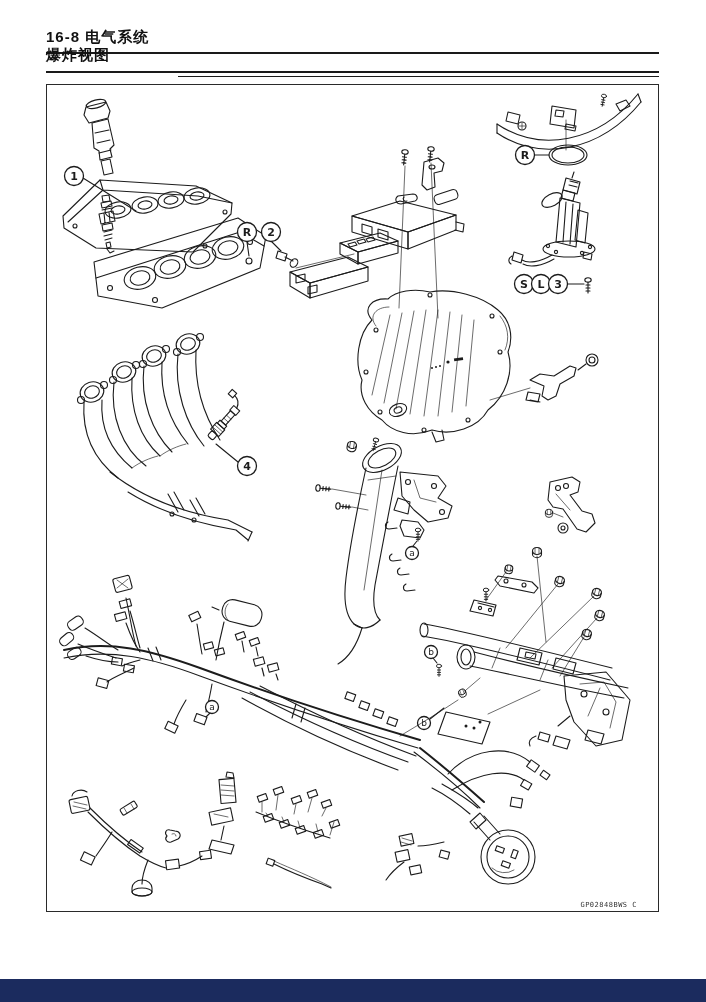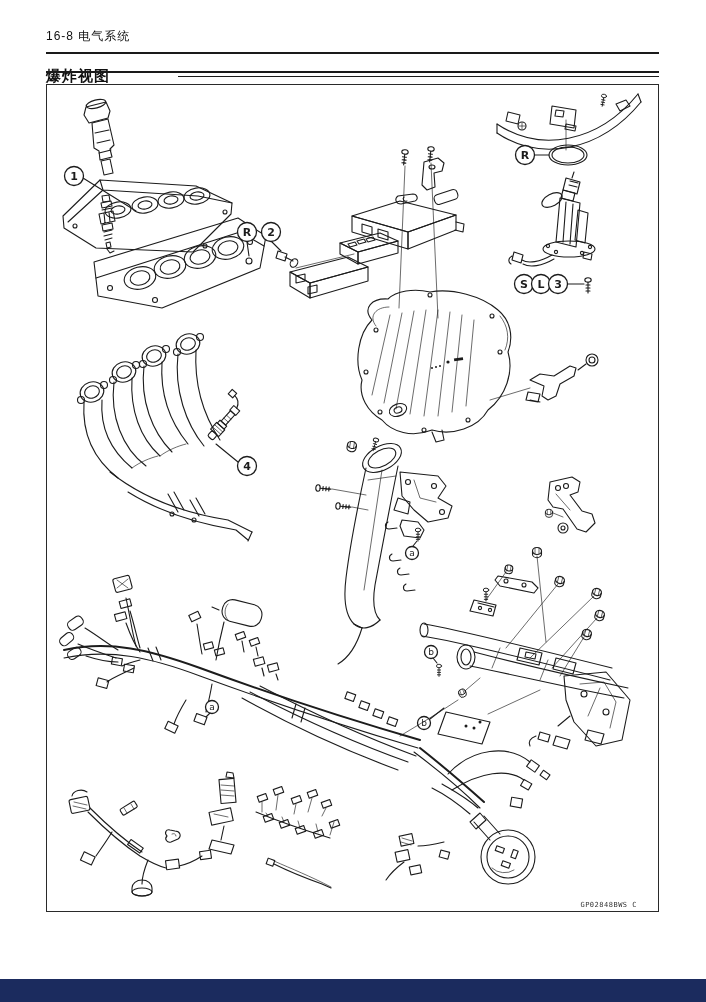--- a/index.html
+++ b/index.html
@@ -1,19 +1,19 @@
 <!DOCTYPE html>
 <html><head>
 <meta charset="utf-8">
 <style>
   html,body{margin:0;padding:0;background:#ffffff;}
   .page{position:relative;width:706px;height:1002px;background:#fff;overflow:hidden;
         font-family:"Liberation Sans","DejaVu Sans",sans-serif;color:#111;}
-  .h1{position:absolute;left:46px;top:28px;font-size:12px;font-weight:normal;letter-spacing:1px;}
-  .h2{position:absolute;left:46px;top:67px;font-size:15px;font-weight:bold;letter-spacing:1px;}
+  .h1{position:absolute;left:46px;top:28px;font-size:15px;font-weight:bold;letter-spacing:1px;}
+  .h2{position:absolute;left:46px;top:46px;font-size:15px;font-weight:bold;letter-spacing:1px;}
   .rule1{position:absolute;left:46px;top:52px;width:613px;height:2px;background:#1a1a1a;}
   .rule2a{position:absolute;left:46px;top:71px;width:613px;height:2.4px;background:#1a1a1a;}
   .rule2b{position:absolute;left:178px;top:75.5px;width:481px;height:1px;background:#1a1a1a;}
   .figbox{position:absolute;left:46px;top:84px;width:611px;height:826px;border:1.6px solid #2a2a2a;}
   .footerbar{position:absolute;left:0;top:979px;width:706px;height:23px;background:#1b2b5e;}
   svg.art{position:absolute;left:0;top:0;}
   .art path,.art rect,.art ellipse,.art circle,.art line{
       fill:none;stroke:#1c1c1c;stroke-width:1.1;stroke-linecap:round;stroke-linejoin:round;}
   .art .thin{stroke-width:0.65;}
   .art .thick{stroke-width:2;}

